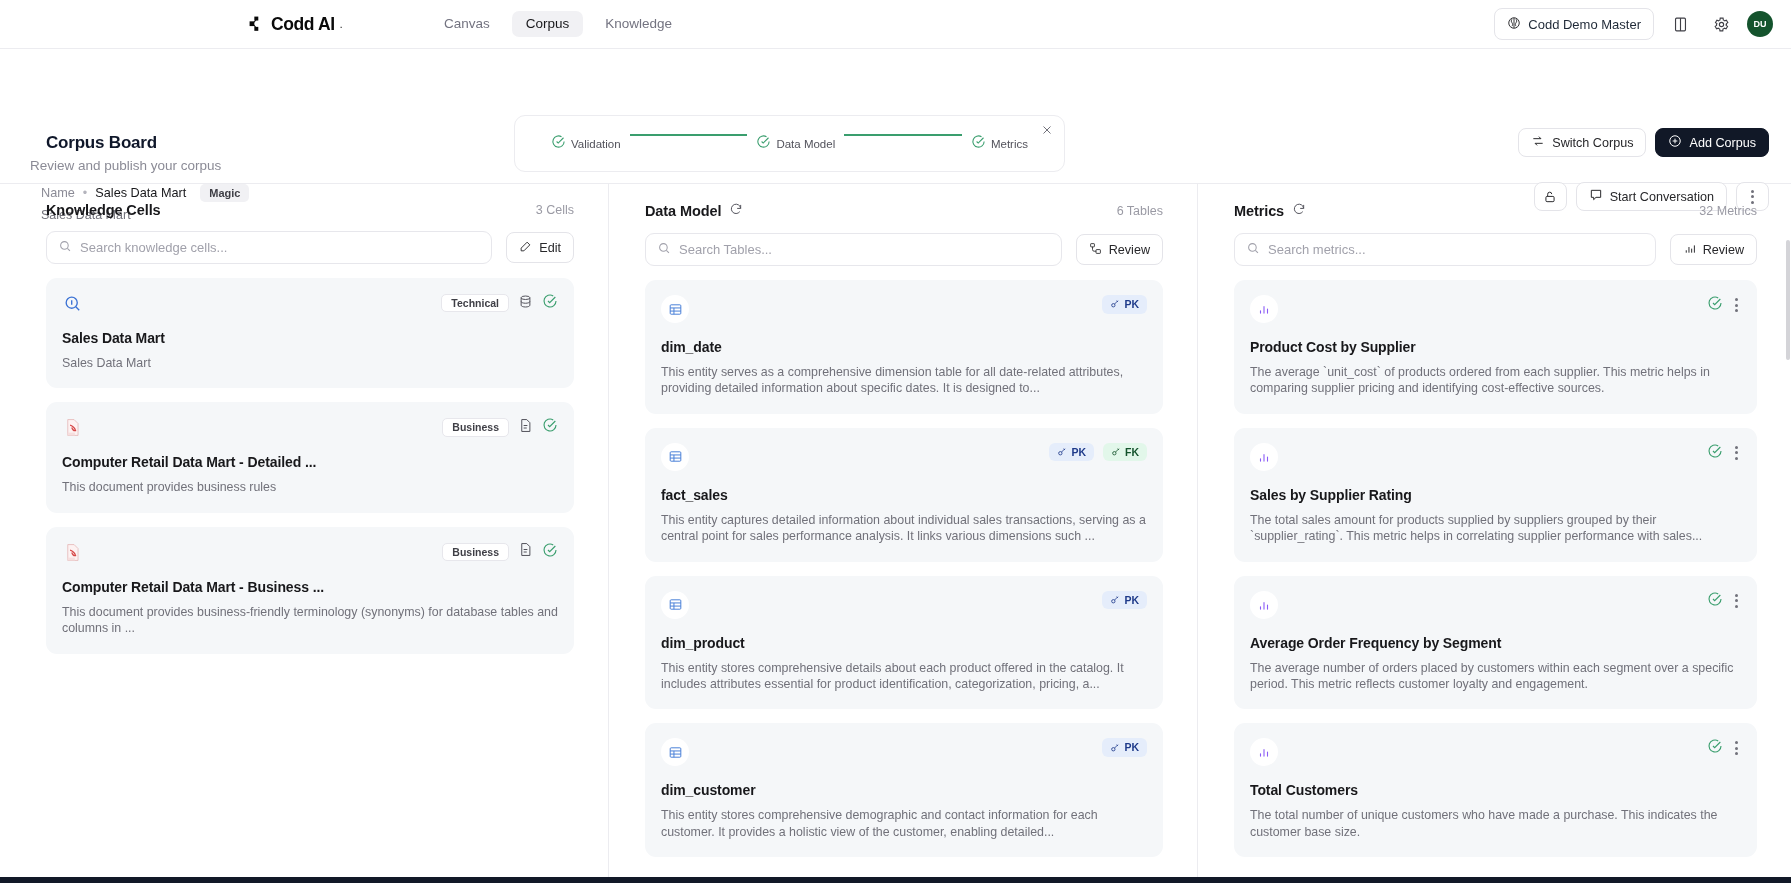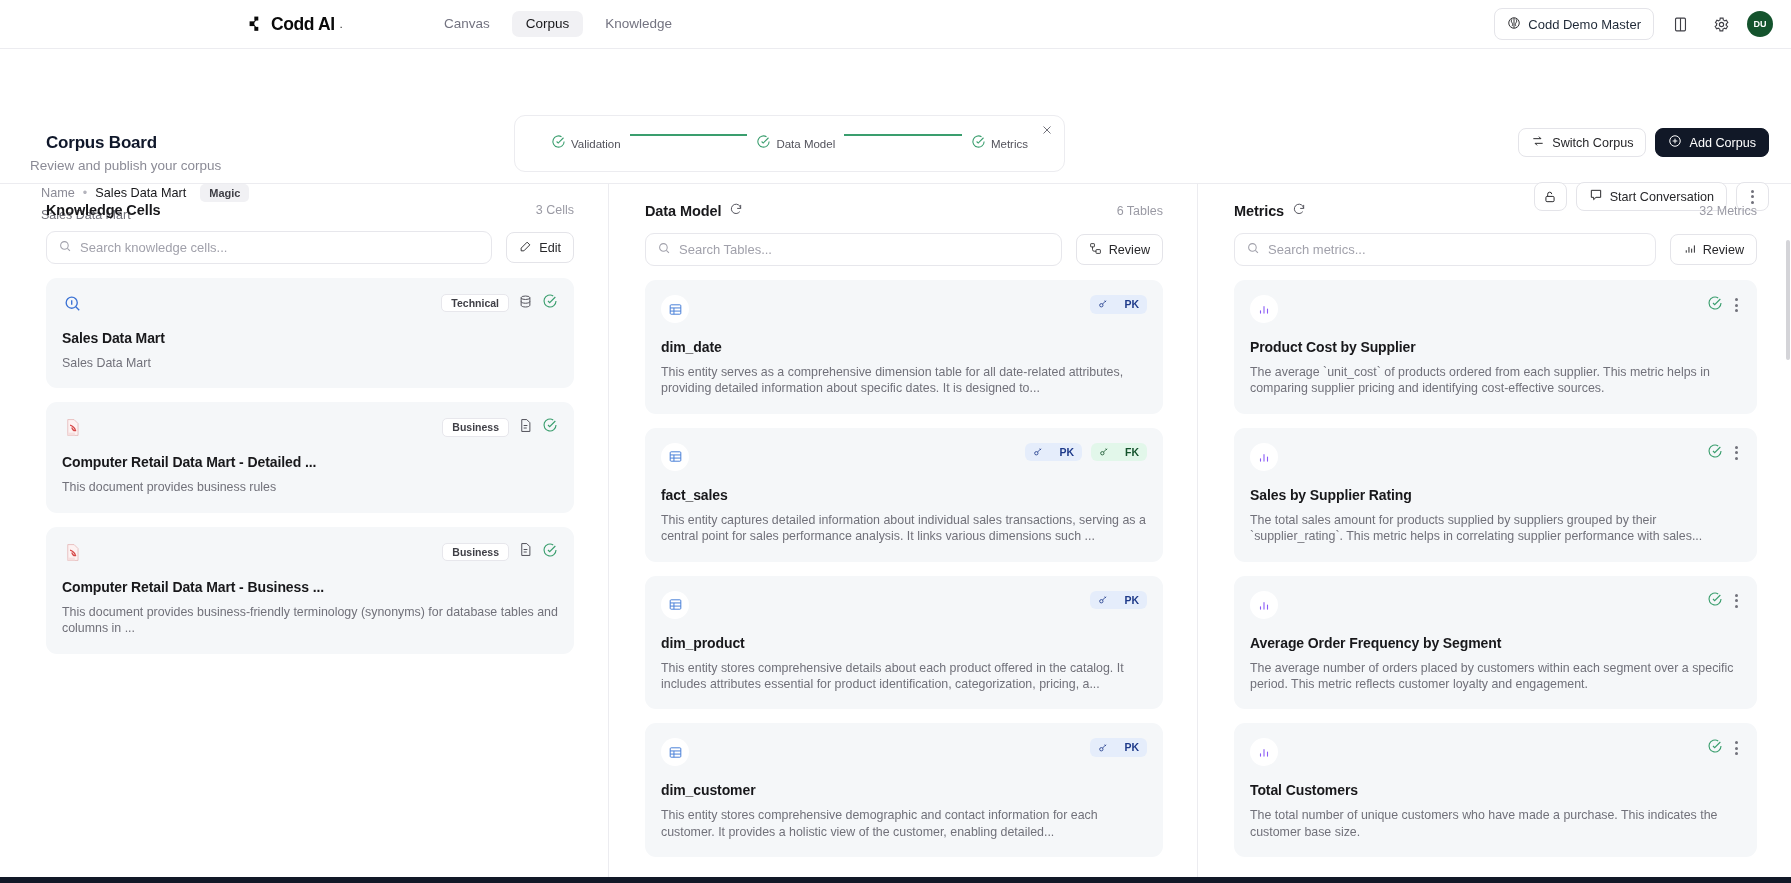--- a/index.html
+++ b/index.html
@@ -118,21 +118,21 @@
   .card-icon-circle {
     width: 28px; height: 28px; border-radius: 50%; background: #fff;
     display: flex; align-items: center; justify-content: center;
   }
   .card-top-right { display: flex; align-items: center; gap: 9px; }
   .tag {
     font-size: 10.5px; font-weight: 600; color: #3f3f46; background: #fff;
     border: 1px solid #e7e7ec; border-radius: 5px; padding: 3px 9px; line-height: 1;
   }
   .key-badge {
-    display: inline-flex; align-items: center; gap: 16px;
+    display: inline-flex; align-items: center; gap: 4px;
     font-size: 10.5px; font-weight: 700; border-radius: 6px; padding: 4px 8px; line-height: 1;
   }
   .key-pk { background: #e5edfb; color: #1e3a8a; }
   .key-fk { background: #e2f7ea; color: #14532d; }
   .card-title { font-size: 14px; font-weight: 700; color: #18181b; margin-top: 16px; letter-spacing: -0.1px; }
   .card-title.mono { font-family: "Liberation Sans", sans-serif; }
   .card-title.reg { font-weight: 600; }
   .card-desc { font-size: 12.4px; line-height: 1.32; color: #71717a; margin-top: 9px; }
 
   .dots { display: flex; flex-direction: column; gap: 2.5px; align-items: center; cursor: pointer; padding: 2px 3px; }

